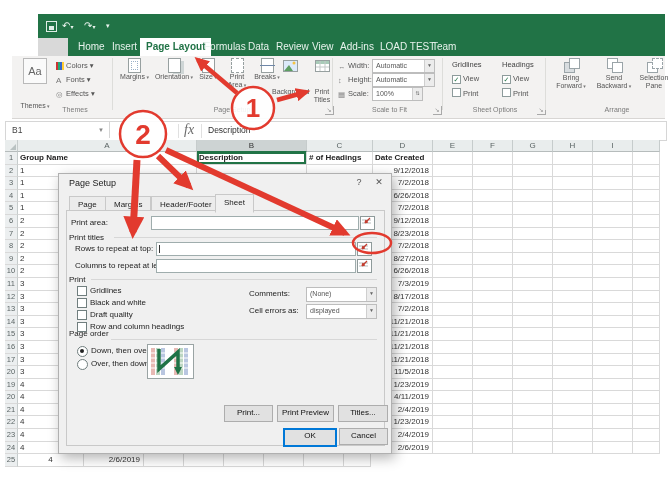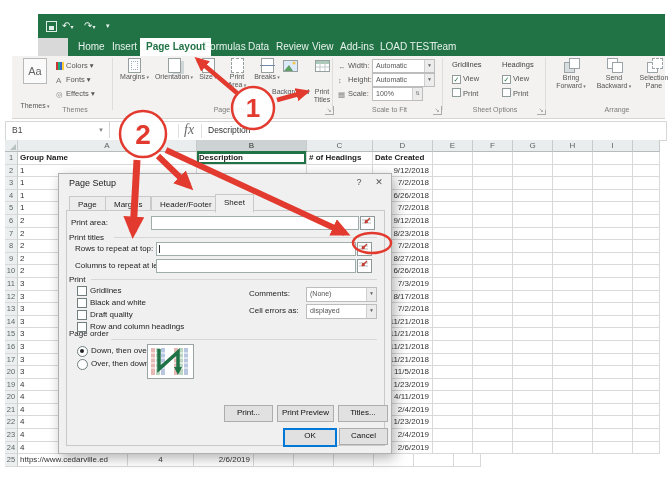--- a/index.html
+++ b/index.html
@@ -544,21 +544,20 @@
         <span class="gc numR" style="width: 60px;">2/6/2019</span>
         <span class="gc " style="width: 40px;"></span>
         <span class="gc " style="width: 40px;"></span>
         <span class="gc " style="width: 40px;"></span>
         <span class="gc " style="width: 40px;"></span>
         <span class="gc " style="width: 40px;"></span>
         <span class="gc " style="width: 27px;"></span>
       </div>
       <div class="grow">
         <span class="gc rh" style="width: 13px;">25</span>
-        <span class="gc " style="width: 110px;">https://www.cedarville.ed</span>
         <span class="gc cenC" style="width: 66px;">4</span>
         <span class="gc numR" style="width: 60px;">2/6/2019</span>
         <span class="gc " style="width: 40px;"></span>
         <span class="gc " style="width: 40px;"></span>
         <span class="gc " style="width: 40px;"></span>
         <span class="gc " style="width: 40px;"></span>
         <span class="gc " style="width: 40px;"></span>
         <span class="gc " style="width: 27px;"></span>
       </div>
     </div>

